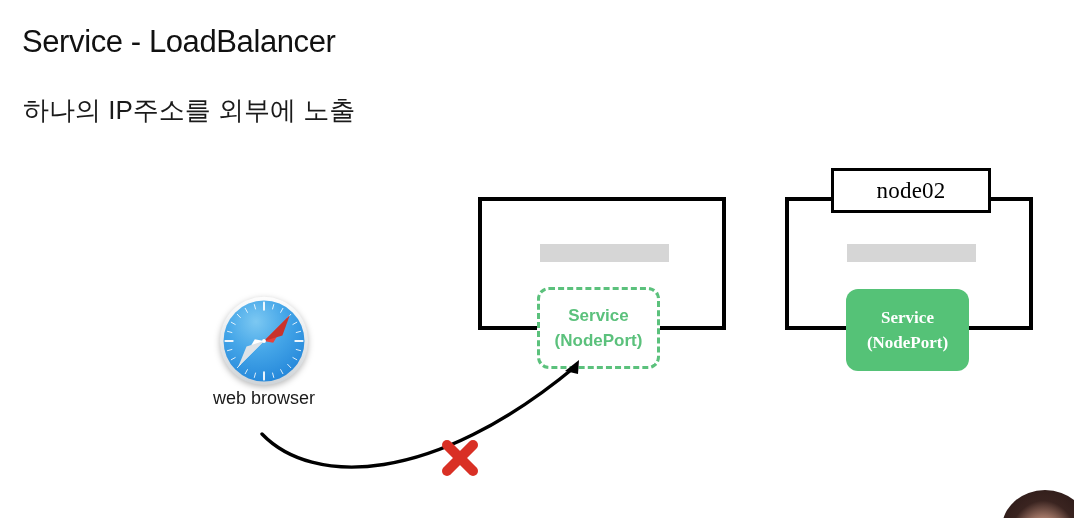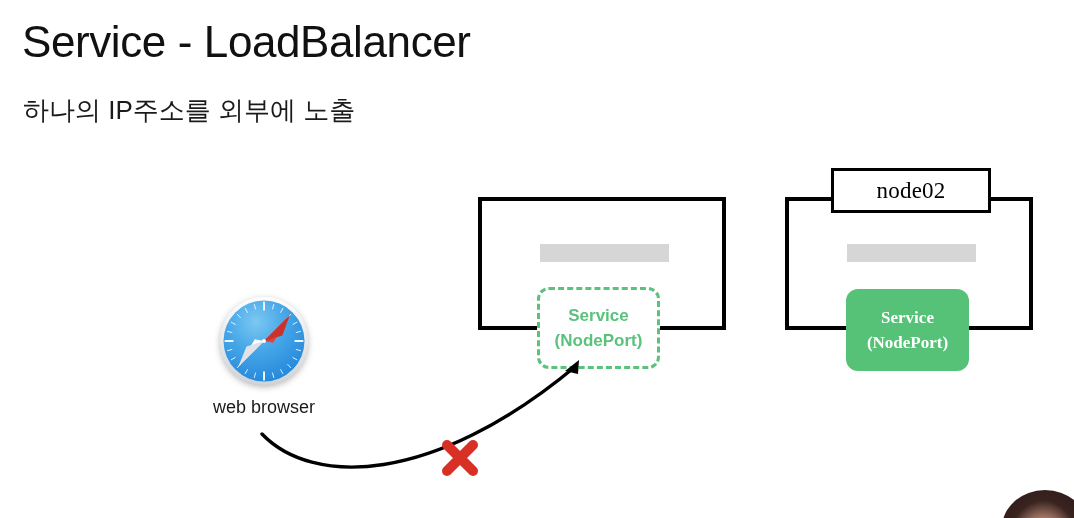--- a/index.html
+++ b/index.html
@@ -19,21 +19,21 @@
     height: 518px;
     overflow: hidden;
     background: #ffffff;
   }
 
   
   #page-title {
     position: absolute;
     left: 22px;
     top: 16px;
-    font-size: 44px;
+    font-size: 31px;
     font-weight: 300;
     letter-spacing: -0.4px;
     line-height: 52px;
     color: #111111;
     white-space: nowrap;
   }
   #page-subtitle {
     position: absolute;
     left: 23px;
     top: 93px;
@@ -141,21 +141,20 @@
     text-align: center;
   }
   #safari-icon {
     width: 92px;
     height: 92px;
     margin: 0 auto;
     display: block;
     filter: drop-shadow(0 2px 3px rgba(0,0,0,0.28));
   }
   #web-browser-label {
-    margin-top: 9px;
     font-size: 18px;
     font-weight: 400;
     color: #1a1a1a;
     line-height: 22px;
     white-space: nowrap;
   }
 
   
   #flow-overlay {
     position: absolute;

